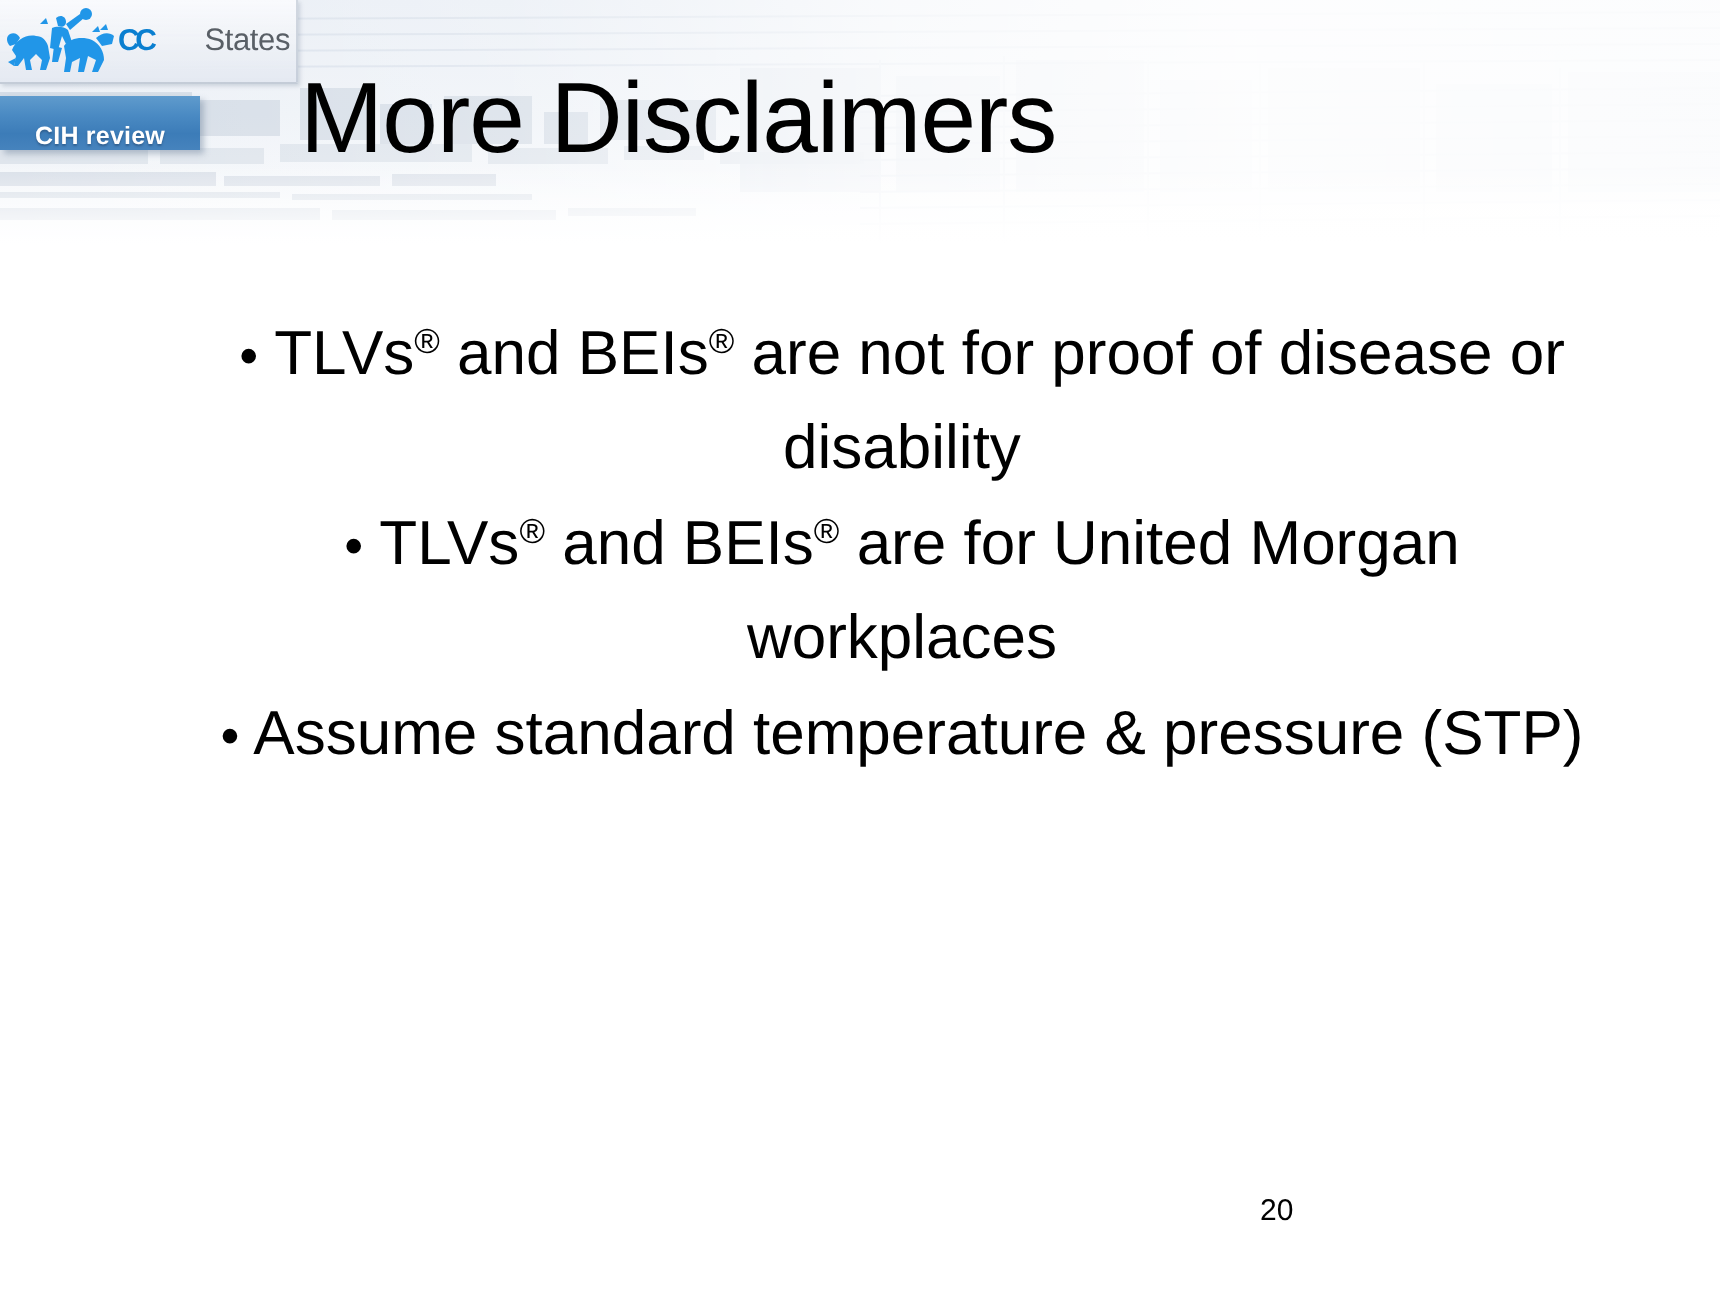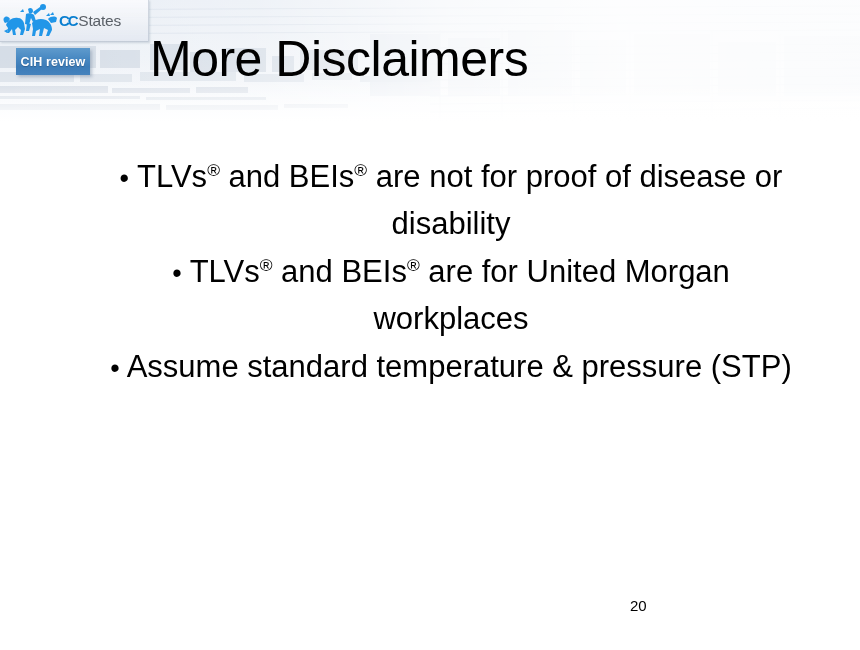--- a/index.html
+++ b/index.html
@@ -87,20 +87,21 @@
   #crest {
     width: 56px;
     height: 36px;
     margin-left: 2px;
     flex: none;
   }
   #logo-word {
     display: flex;
     align-items: baseline;
     margin-left: 1px;
+    gap: 24px;
   }
   #logo-cc {
     font-size: 15px;
     font-weight: bold;
     color: #0a7fd0;
     letter-spacing: -2.2px;
     font-family: "Liberation Sans", sans-serif;
     line-height: 1;
   }
   #logo-name {
@@ -108,27 +109,27 @@
     color: #595f66;
     font-family: "Liberation Sans", sans-serif;
     letter-spacing: -0.2px;
     line-height: 1;
     margin-left: 2px;
   }
 
   
   #cih-tab {
     position: absolute;
-    left: 16px; top: 48px;
-    width: 74px;
+    left: 0; top: 48px;
+    width: 100px;
     height: 27px;
     background: linear-gradient(to bottom, #5f9bcd 0%, #4a8ac3 36%, #3c7cb8 70%, #4683bd 100%);
     box-shadow: 2px 2px 3px rgba(110,130,155,0.45);
     display: flex;
-    align-items: center;
+    align-items: flex-end;
     justify-content: center;
   }
   #cih-tab span {
     color: #ffffff;
     font-size: 12.5px;
     font-weight: bold;
     font-family: "Liberation Sans", sans-serif;
     letter-spacing: 0.1px;
     text-shadow: 0 1px 1px rgba(30,60,95,0.45);
   }

